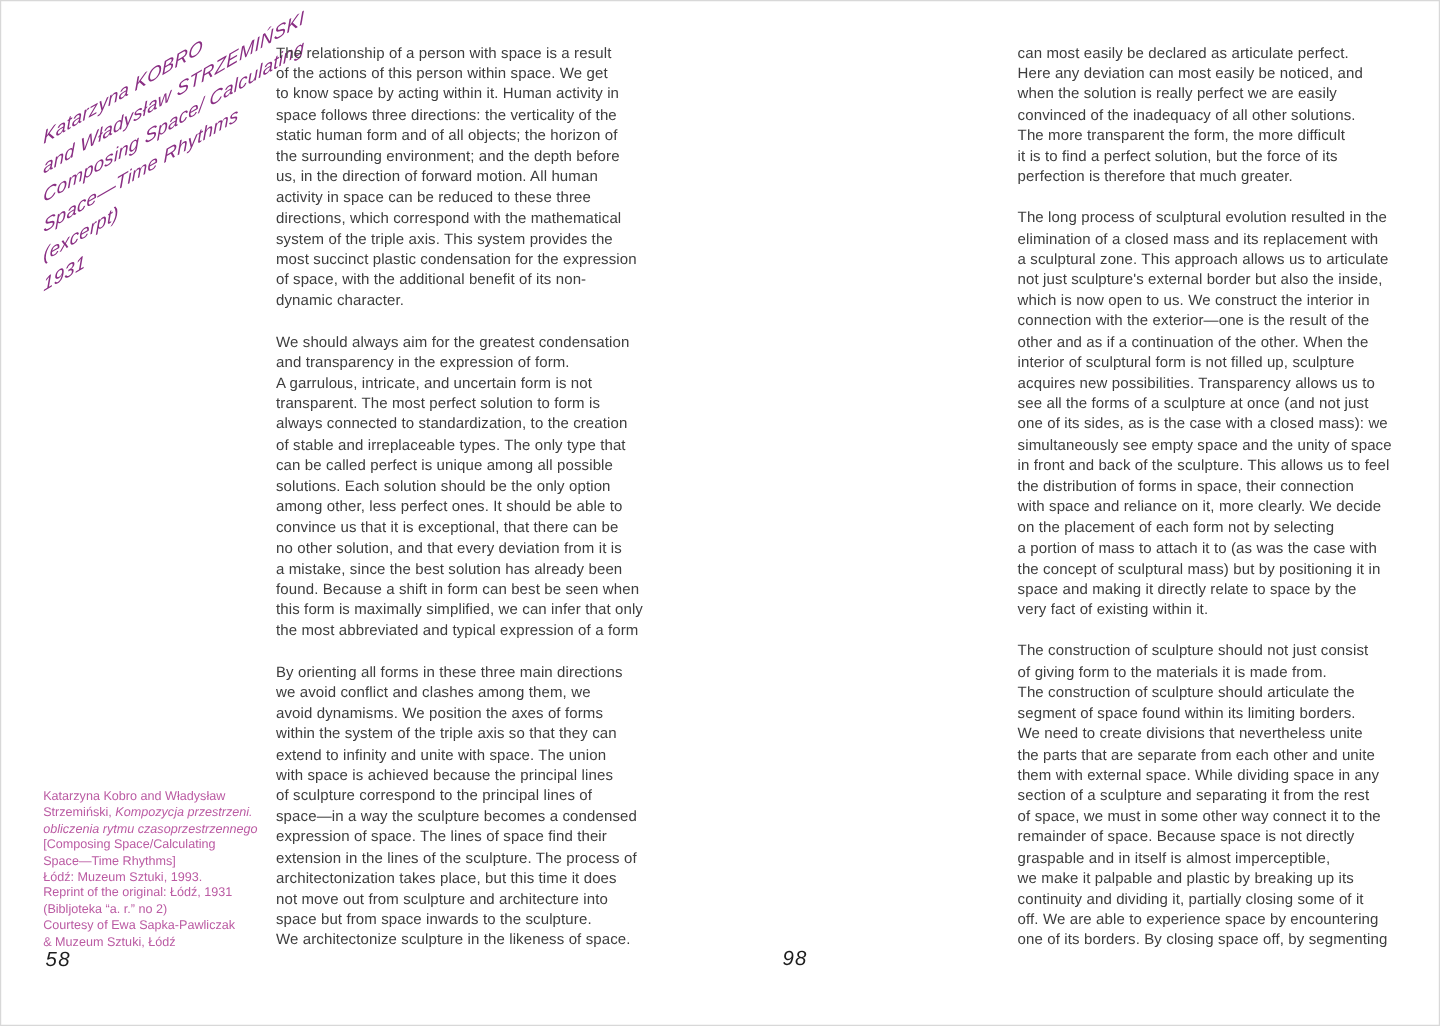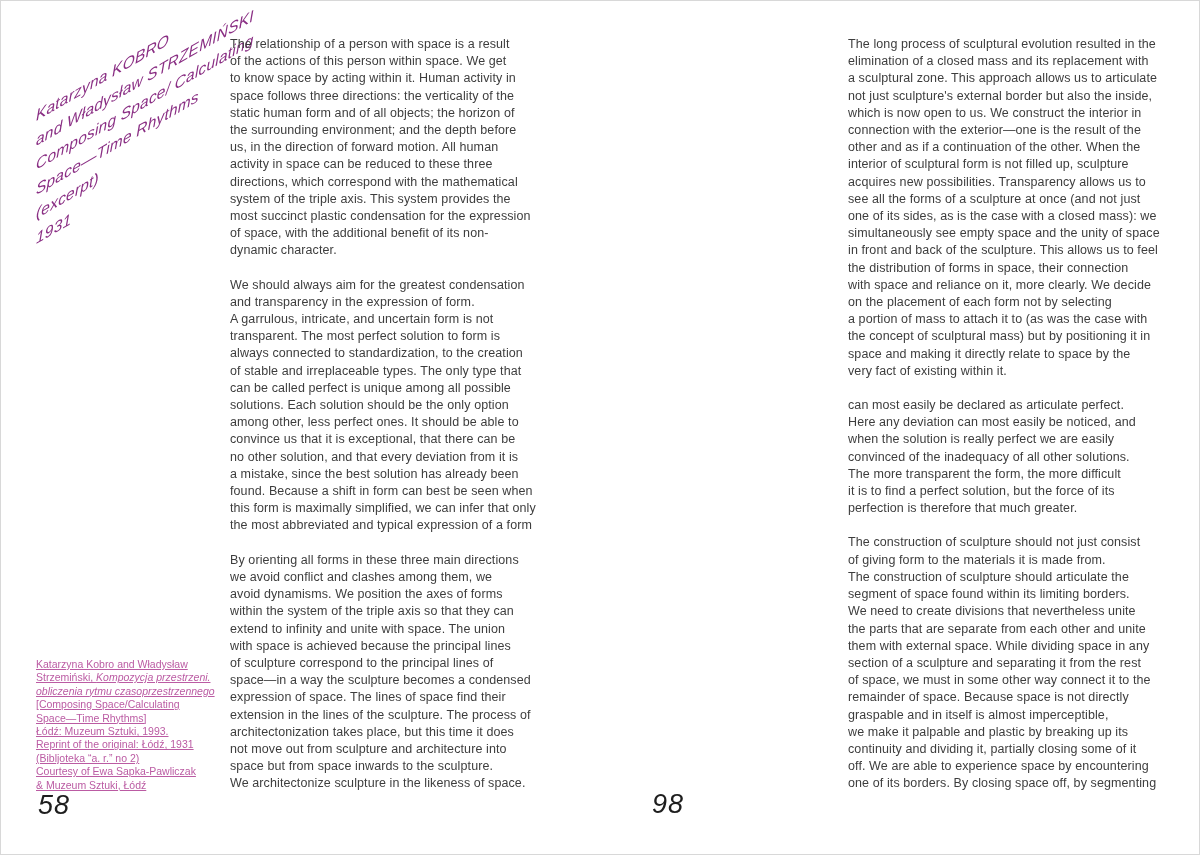--- a/index.html
+++ b/index.html
@@ -41,26 +41,25 @@
     margin: 0 0 17px 0;
   }
   .caption {
     position: absolute;
     left: 36px;
     top: 658px;
     font-size: 10.5px;
     line-height: 13.4px;
     color: #bb5ba3;
     white-space: pre;
-    text-decoration: underline;
   }
   .caption .it { font-style: italic; }
   .pagenum {
     position: absolute;
-    font-size: 27px;
+    font-size: 17px;
     font-style: italic;
     color: #1e1e1e;
     letter-spacing: 1px;
   }
   .pagenum-left  { left: 38px;  top: 790px; }
   .pagenum-right { left: 652px; top: 789px; }
 </style>
 </head>
 <body>
 
@@ -112,47 +111,47 @@
 space—in a way the sculpture becomes a condensed
 expression of space. The lines of space find their
 extension in the lines of the sculpture. The process of
 architectonization takes place, but this time it does
 not move out from sculpture and architecture into
 space but from space inwards to the sculpture.
 We architectonize sculpture in the likeness of space.</div>
   </div>
 
   <div class="body-col col-right">
+    <div class="para">can most easily be declared as articulate perfect.
+Here any deviation can most easily be noticed, and
+when the solution is really perfect we are easily
+convinced of the inadequacy of all other solutions.
+The more transparent the form, the more difficult
+it is to find a perfect solution, but the force of its
+perfection is therefore that much greater.</div>
     <div class="para">The long process of sculptural evolution resulted in the
 elimination of a closed mass and its replacement with
 a sculptural zone. This approach allows us to articulate
 not just sculpture's external border but also the inside,
 which is now open to us. We construct the interior in
 connection with the exterior—one is the result of the
 other and as if a continuation of the other. When the
 interior of sculptural form is not filled up, sculpture
 acquires new possibilities. Transparency allows us to
 see all the forms of a sculpture at once (and not just
 one of its sides, as is the case with a closed mass): we
 simultaneously see empty space and the unity of space
 in front and back of the sculpture. This allows us to feel
 the distribution of forms in space, their connection
 with space and reliance on it, more clearly. We decide
 on the placement of each form not by selecting
 a portion of mass to attach it to (as was the case with
 the concept of sculptural mass) but by positioning it in
 space and making it directly relate to space by the
 very fact of existing within it.</div>
-    <div class="para">can most easily be declared as articulate perfect.
-Here any deviation can most easily be noticed, and
-when the solution is really perfect we are easily
-convinced of the inadequacy of all other solutions.
-The more transparent the form, the more difficult
-it is to find a perfect solution, but the force of its
-perfection is therefore that much greater.</div>
     <div class="para">The construction of sculpture should not just consist
 of giving form to the materials it is made from.
 The construction of sculpture should articulate the
 segment of space found within its limiting borders.
 We need to create divisions that nevertheless unite
 the parts that are separate from each other and unite
 them with external space. While dividing space in any
 section of a sculpture and separating it from the rest
 of space, we must in some other way connect it to the
 remainder of space. Because space is not directly

